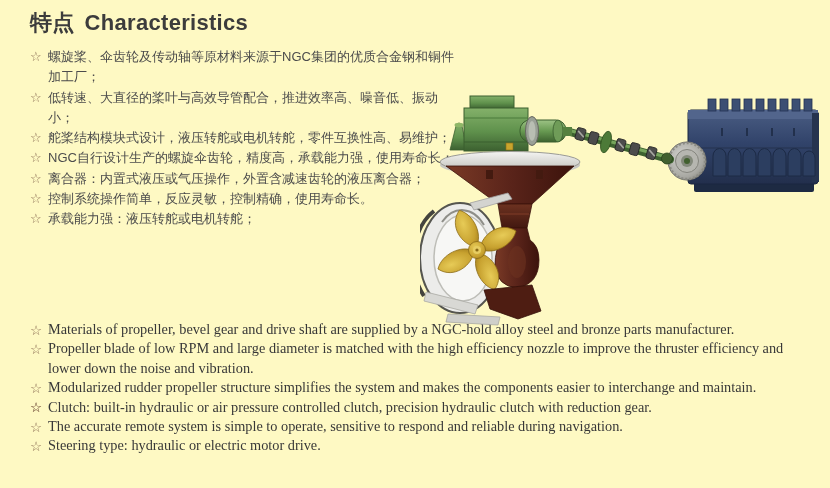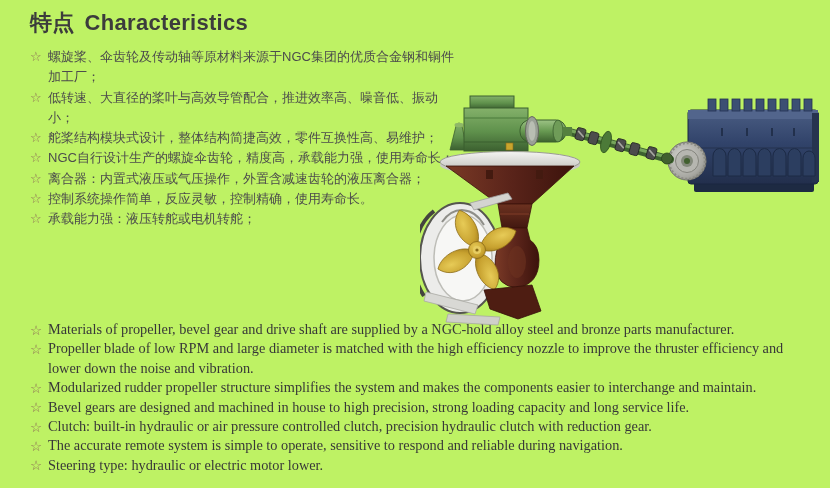--- a/index.html
+++ b/index.html
@@ -1,17 +1,17 @@
 <!DOCTYPE html>
 <html><head>
 <meta charset="utf-8">
 <style>
   html,body{margin:0;padding:0;background:#fff;}
   #page{
-    position:relative;width:830px;height:488px;background:#bef264;
+    position:relative;width:830px;height:488px;background:#fef9c3;
     font-family:"Liberation Sans",sans-serif;overflow:hidden;
   }
   .title{
     position:absolute;left:30px;top:8px;
     font-size:22px;font-weight:bold;color:#3c3c3c;letter-spacing:0.3px;
   }
   .title .zh{margin-right:10px;}
   ul.feat{list-style:none;margin:0;padding:0;}
   ul.feat li{position:relative;padding-left:18px;}
   .star{
@@ -35,35 +35,35 @@
 
 <div id="page">
 
   <div class="title">
     <span class="zh">特点</span><span>Characteristics</span>
   </div>
 
   <ul class="feat" id="zh-list">
     <li><span class="star">☆</span><span>螺旋桨、伞齿轮及传动轴等原材料来源于NGC集团的优质合金钢和铜件加工厂；</span></li>
     <li><span class="star">☆</span><span>低转速、大直径的桨叶与高效导管配合，推进效率高、噪音低、振动小；</span></li>
-    <li><span class="star">☆</span><span>舵桨结构模块式设计，整体结构简捷高效，零件互换性高、易维护；</span></li>
+    <li><span class="star">☆</span><span>舵桨结构模块式设计，液压转舵或电机转舵，零件互换性高、易维护；</span></li>
     <li><span class="star">☆</span><span>NGC自行设计生产的螺旋伞齿轮，精度高，承载能力强，使用寿命长；</span></li>
     <li><span class="star">☆</span><span>离合器：内置式液压或气压操作，外置含减速齿轮的液压离合器；</span></li>
     <li><span class="star">☆</span><span>控制系统操作简单，反应灵敏，控制精确，使用寿命长。</span></li>
     <li><span class="star">☆</span><span>承载能力强：液压转舵或电机转舵；</span></li>
   </ul>
 
   <ul class="feat" id="en-list">
     <li><span class="star">☆</span><span>Materials of propeller, bevel gear and drive shaft are supplied by a NGC-hold alloy steel and bronze parts manufacturer.</span></li>
     <li><span class="star">☆</span><span>Propeller blade of low RPM and large diameter is matched with the high efficiency nozzle to improve the thruster efficiency and lower down the noise and vibration.</span></li>
     <li><span class="star">☆</span><span>Modularized rudder propeller structure simplifies the system and makes the components easier to interchange and maintain.</span></li>
-    <li><span class="star">☆</span><span>Bevel gears are designed and machined in house to high precision, strong loading capacity and long service life.</span></li>
+    <li><span class="star">☆</span></li>
     <li><span class="star">☆</span><span>Clutch: built-in hydraulic or air pressure controlled clutch, precision hydraulic clutch with reduction gear.</span></li>
     <li><span class="star">☆</span><span>The accurate remote system is simple to operate, sensitive to respond and reliable during navigation.</span></li>
-    <li><span class="star">☆</span><span>Steering type: hydraulic or electric motor lower.</span></li>
+    <li><span class="star">☆</span><span>Steering type: hydraulic or electric motor drive.</span></li>
   </ul>
 
   <svg id="illustration" width="410" height="250" viewBox="0 0 410 250" aria-hidden="true">
     <defs>
       <linearGradient id="gNavy" x1="0" y1="0" x2="0" y2="1">
         <stop offset="0" stop-color="#4a5d83"></stop>
           <stop offset="0.45" stop-color="#31436a"></stop>
           <stop offset="1" stop-color="#222f4c"></stop>
       </linearGradient>
       <linearGradient id="gGreen" x1="0" y1="0" x2="0" y2="1">

